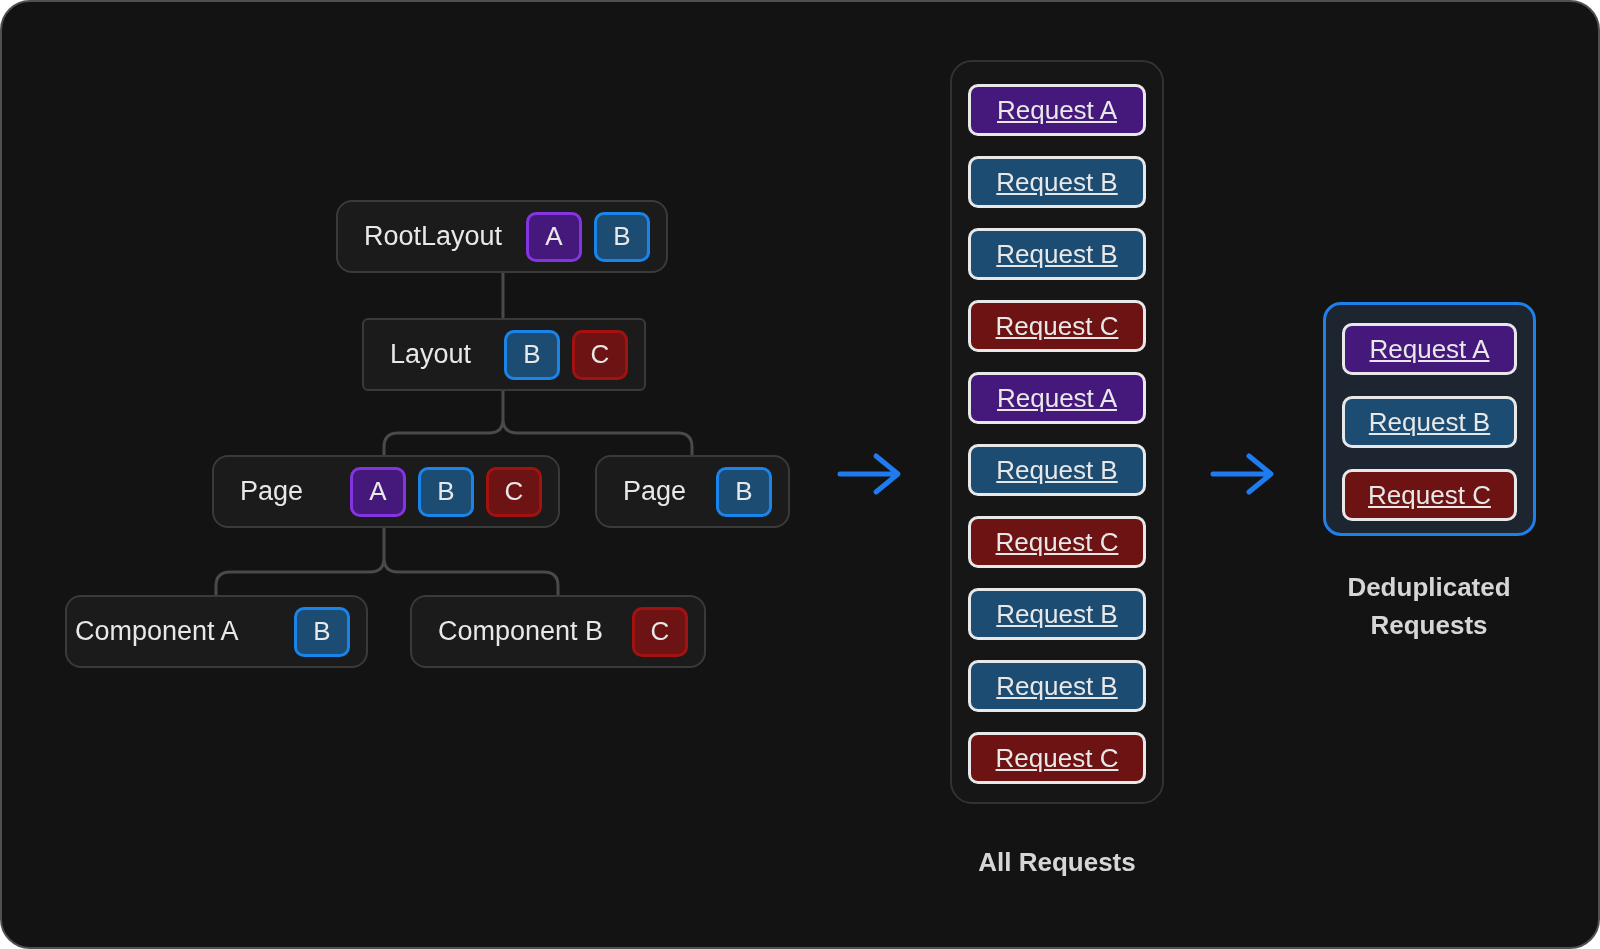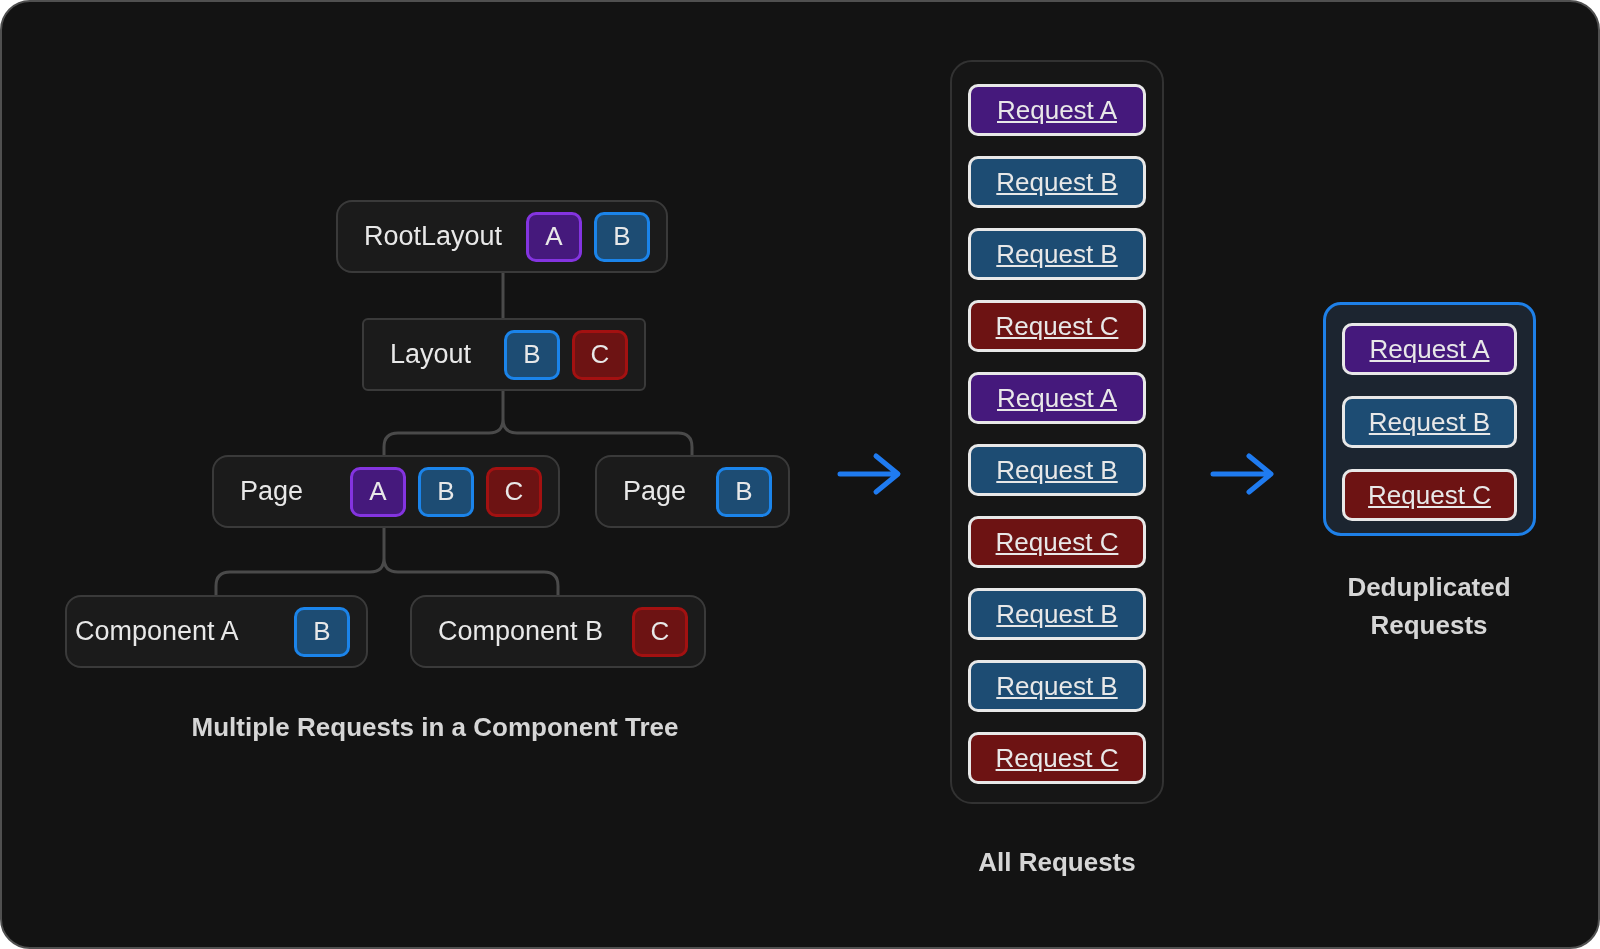--- a/index.html
+++ b/index.html
@@ -213,16 +213,15 @@
       <div class="req blue">Request B</div>
       <div class="req red">Request C</div>
     </div>
 
   <div class="dedup-box">
       <div class="req purple">Request A</div>
       <div class="req blue">Request B</div>
       <div class="req red">Request C</div>
     </div>
 
-  <div class="caption tree-cap">Multiple Requests in a Component Tree</div>
   <div class="caption dedup-cap">Deduplicated Requests</div>
   <div class="caption all-cap">All Requests</div>
 </div>
 
 </body></html>

